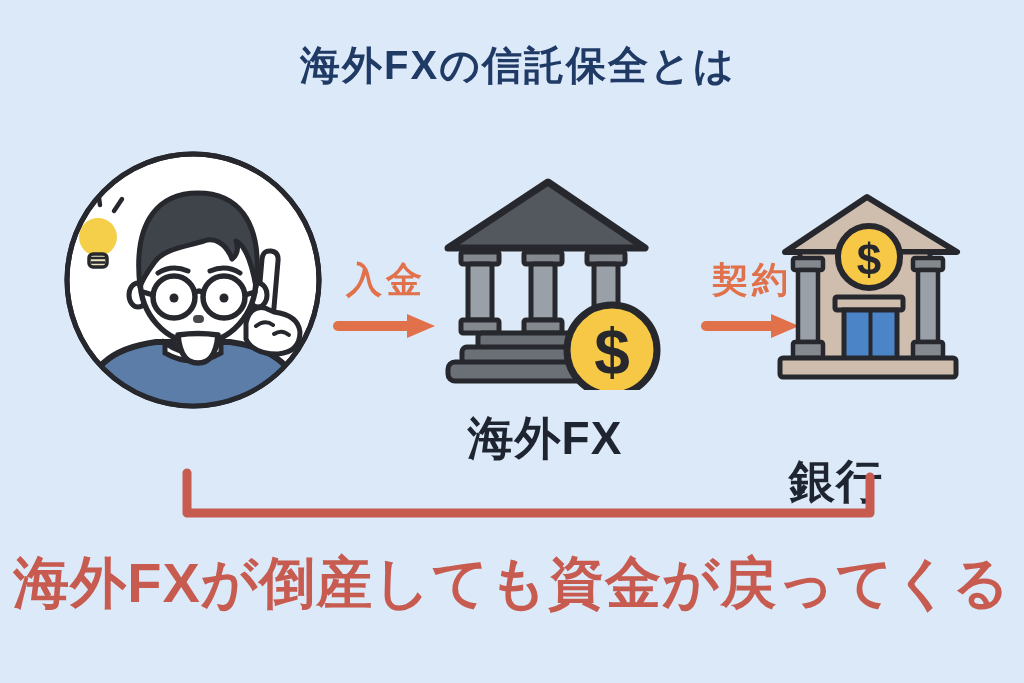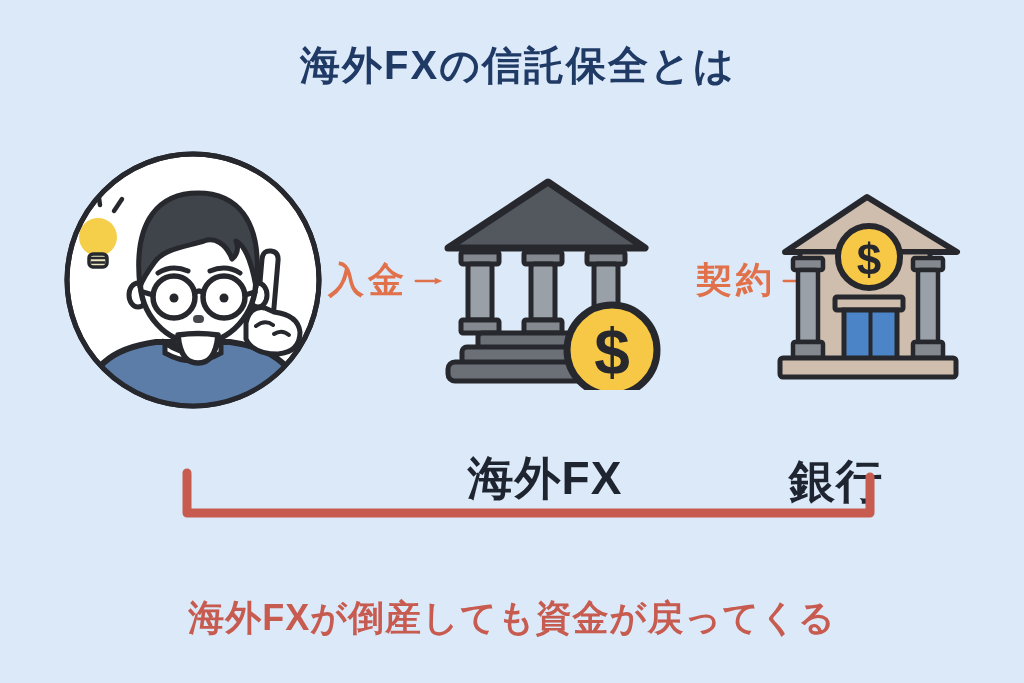--- a/index.html
+++ b/index.html
@@ -16,31 +16,31 @@
     text-align:center;font-size:40px;font-weight:800;
     letter-spacing:2px;color:var(--title-text,#203a66);
   }
   .icon-abs{position:absolute;}
   .node-label{
     position:absolute;top:408px;text-align:center;
     font-size:46px;font-weight:800;letter-spacing:1px;
     color:var(--node-label-text,#1e2531);
   }
   .arrow-block{
-    position:absolute;top:256px;display:flex;flex-direction:row;
+    position:absolute;top:256px;display:flex;flex-direction:column;
     align-items:center;gap:6px;
   }
   .arrow-label{
     font-size:36px;font-weight:800;letter-spacing:4px;
     color:var(--arrow-accent,#e0714b);white-space:nowrap;
   }
   .note{
     position:absolute;top:546px;left:0;width:100%;
-    text-align:center;font-size:36px;font-weight:800;
-    letter-spacing:1px;color:var(--note-accent,#c75b50);margin-top:48px;
+    text-align:center;font-size:56px;font-weight:800;
+    letter-spacing:1px;color:var(--note-accent,#c75b50);
   }
   
   .s-ol{stroke:var(--outline-dark,#26282d);}
   .no-f{fill:none;}
   .f-white{fill:#ffffff;}
   .f-ol{fill:var(--outline-dark,#26282d);}
   .f-coin{fill:var(--coin-yellow,#f6c845);}
   .f-bgray{fill:var(--building-gray,#53575e);}
   .f-cgray{fill:var(--column-gray,#9aa0a8);}
   .f-colcap{fill:#84888f;}
@@ -184,21 +184,21 @@
       </g>
     </g>
     <g>
       <rect class="f-tan s-ol" stroke-width="5" x="63" y="105" width="68" height="13" rx="2"></rect>
       <rect class="f-door s-ol" stroke-width="5" x="72" y="118" width="53" height="50"></rect>
       <path class="no-f s-ol" stroke-width="4" d="M 98.5 118 V 168"></path>
     </g>
     <rect class="f-tan s-ol" stroke-width="5" x="8" y="166" width="176" height="19" rx="3"></rect>
   </svg>
 
-  <div class="node-label" style="left:425px;width:240px;margin-top:40px;">海外FX</div>
+  <div class="node-label" style="left:425px;width:240px;">海外FX</div>
   <div class="node-label" style="left:736px;width:200px;margin-top:43px;">銀行</div>
 
   <svg class="icon-abs" style="left:178px;top:464px;" width="704" height="62" viewBox="0 0 704 62">
     <path class="no-f s-note" stroke-width="9" stroke-linecap="round" stroke-linejoin="round" d="M 9 9 L 9 49 L 692 49 L 692 13"></path>
   </svg>
 
   <div class="note">海外FXが倒産しても資金が戻ってくる</div>
 
 </div>
 

